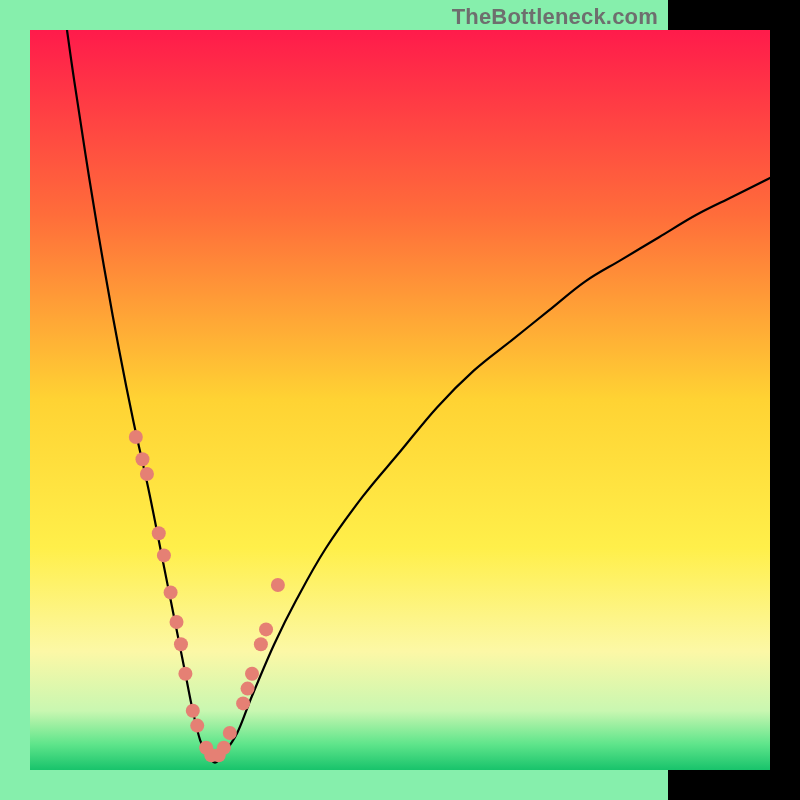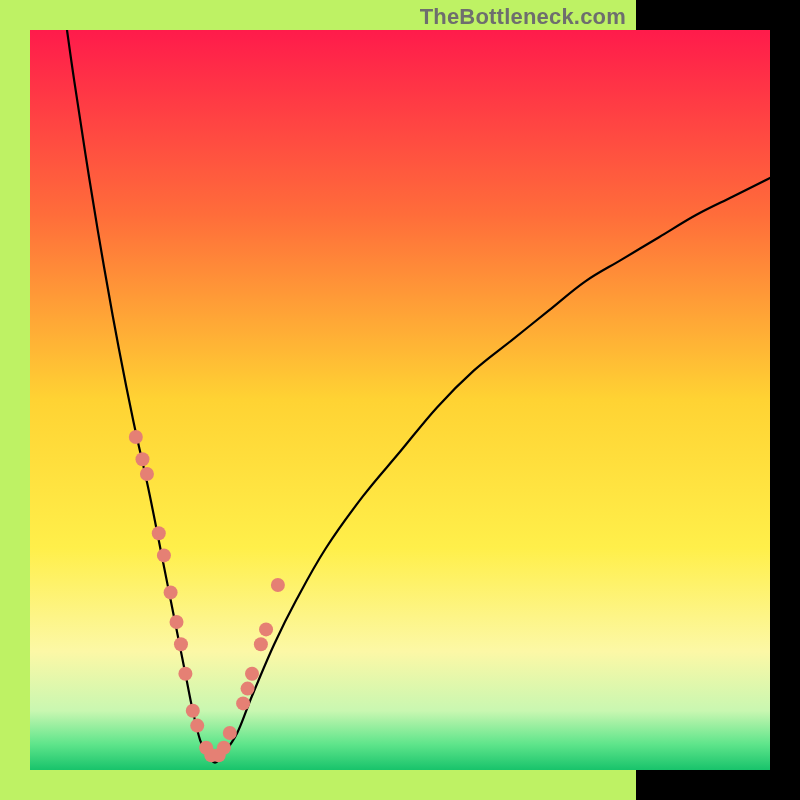--- a/index.html
+++ b/index.html
@@ -8,21 +8,22 @@
     width: 800px;
     height: 800px;
     overflow: hidden;
     background: #000;
     font-family: Arial, Helvetica, sans-serif;
   }
   .stage {
     position: relative;
     width: 636px;
     height: 800px;
-    background: #bef264;
+    background: #86efac;
+    padding-left: 32px;
   }
   .watermark {
     position: absolute;
     top: 4px;
     right: 10px;
     color: #6e6e6e;
     font-size: 22px;
     font-weight: 600;
     letter-spacing: 0.2px;
     z-index: 5;

